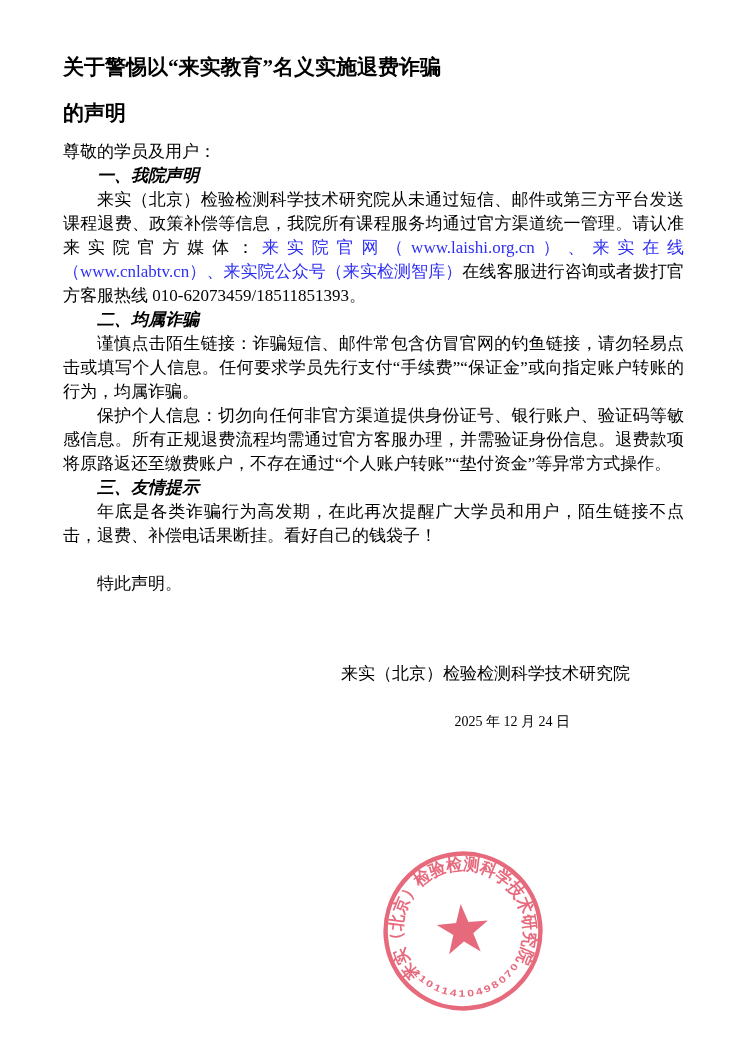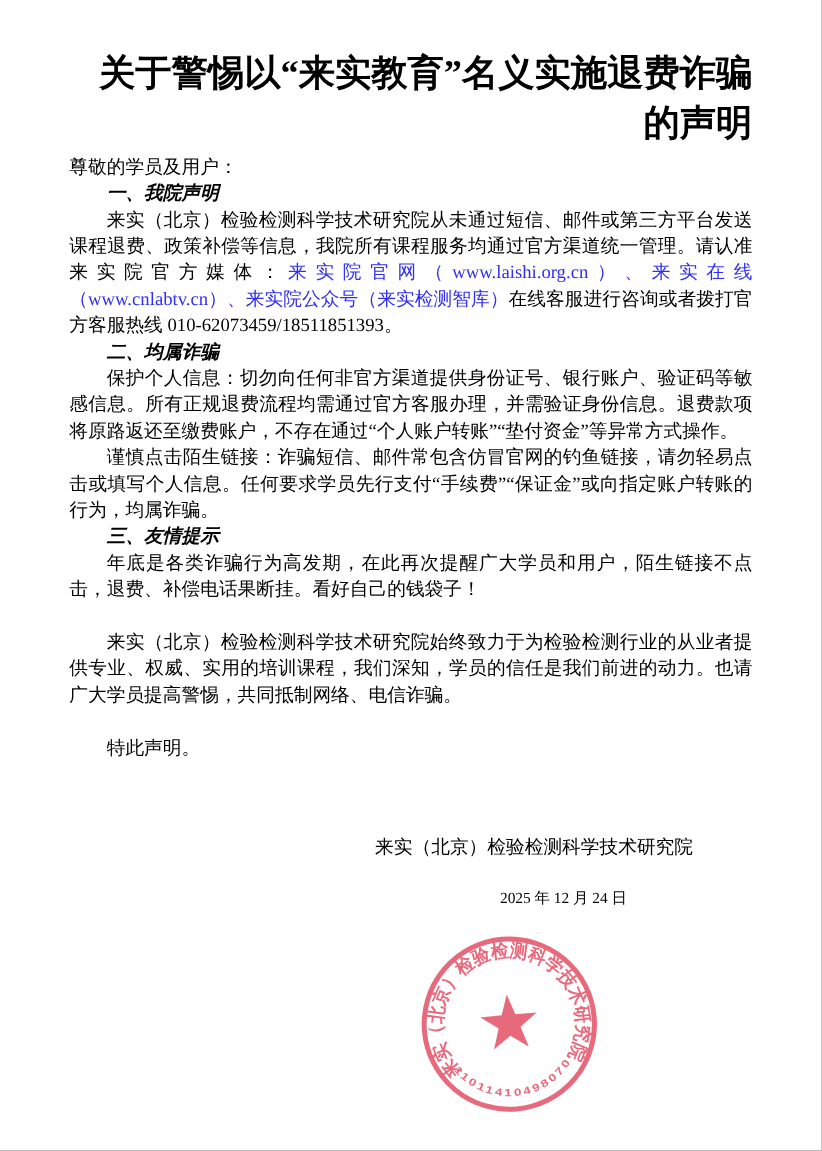--- a/index.html
+++ b/index.html
@@ -9,23 +9,23 @@
     width: 747px;
     height: 1046px;
     margin: 0 auto;
     background: #ffffff;
     color: #000000;
     font-family: "Liberation Serif", "DejaVu Serif", serif;
     padding: 44px 63px 0 63px;
     overflow: hidden;
   }
   .title {
-    font-size: 33px;
+    font-size: 21px;
     font-weight: bold;
-    text-align: right;
+    text-align: left;
     line-height: 46px;
     margin-bottom: 4px;
   }
   .salutation {
     font-size: 17px;
     line-height: 24px;
     margin-top: 4px;
   }
   .para {
     font-size: 17px;
@@ -98,27 +98,26 @@
 
   <p class="salutation">尊敬的学员及用户：</p>
 
 
   <h2 class="section-heading">一、我院声明</h2>
 
   <p class="para indent"><span>来实（北京）检验检测科学技术研究院从未通过短信、邮件或第三方平台发送课程退费、政策补偿等信息，我院所有课程服务均通过官方渠道统一管理。请认准来实院官方媒体：</span><a class="link">来实院官网（www.laishi.org.cn）</a><span class="link">、</span><a class="link">来实在线（www.cnlabtv.cn）</a><span class="link">、</span><a class="link">来实院公众号（来实检测智库）</a><span>在线客服进行咨询或者拨打官方客服热线 010-62073459/18511851393。</span></p>
 
   <h2 class="section-heading">二、均属诈骗</h2>
 
+  <p class="para indent">谨慎点击陌生链接：诈骗短信、邮件常包含仿冒官网的钓鱼链接，请勿轻易点击或填写个人信息。任何要求学员先行支付“手续费”“保证金”或向指定账户转账的行为，均属诈骗。</p>
   <p class="para indent">保护个人信息：切勿向任何非官方渠道提供身份证号、银行账户、验证码等敏感信息。所有正规退费流程均需通过官方客服办理，并需验证身份信息。退费款项将原路返还至缴费账户，不存在通过“个人账户转账”“垫付资金”等异常方式操作。</p>
-  <p class="para indent">谨慎点击陌生链接：诈骗短信、邮件常包含仿冒官网的钓鱼链接，请勿轻易点击或填写个人信息。任何要求学员先行支付“手续费”“保证金”或向指定账户转账的行为，均属诈骗。</p>
 
   <h2 class="section-heading">三、友情提示</h2>
 
   <p class="para indent">年底是各类诈骗行为高发期，在此再次提醒广大学员和用户，陌生链接不点击，退费、补偿电话果断挂。看好自己的钱袋子！</p>
-  <p class="para indent gap-top">来实（北京）检验检测科学技术研究院始终致力于为检验检测行业的从业者提供专业、权威、实用的培训课程，我们深知，学员的信任是我们前进的动力。也请广大学员提高警惕，共同抵制网络、电信诈骗。</p>
 
   <p class="para indent closing">特此声明。</p>
 
   <p class="signature">来实（北京）检验检测科学技术研究院</p>
   <p class="date">2025 年 12 月 24 日</p>
 
   <div class="seal">
     <svg viewBox="0 0 200 200" xmlns="http://www.w3.org/2000/svg">
       <defs>
         <path id="seal-ring-path" d="M 47.9,143.7 A 68,68 0 1 1 152.1,143.7" fill="none"></path>

